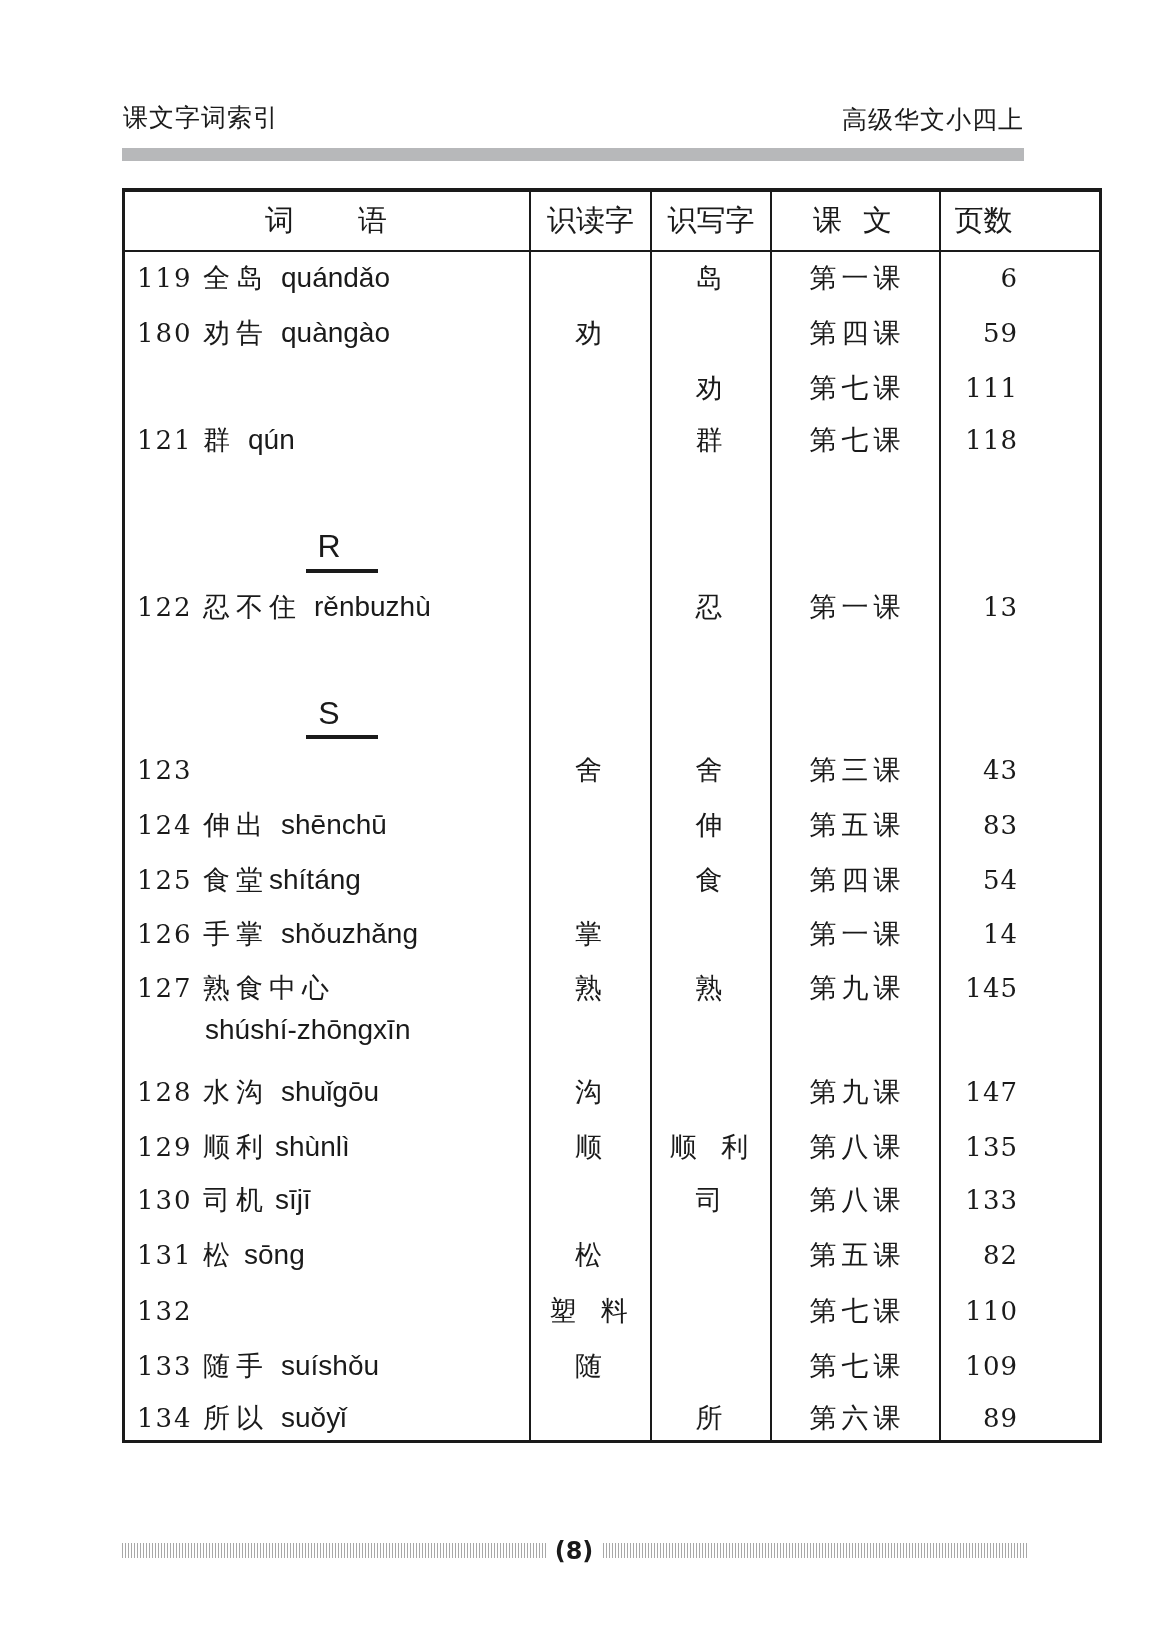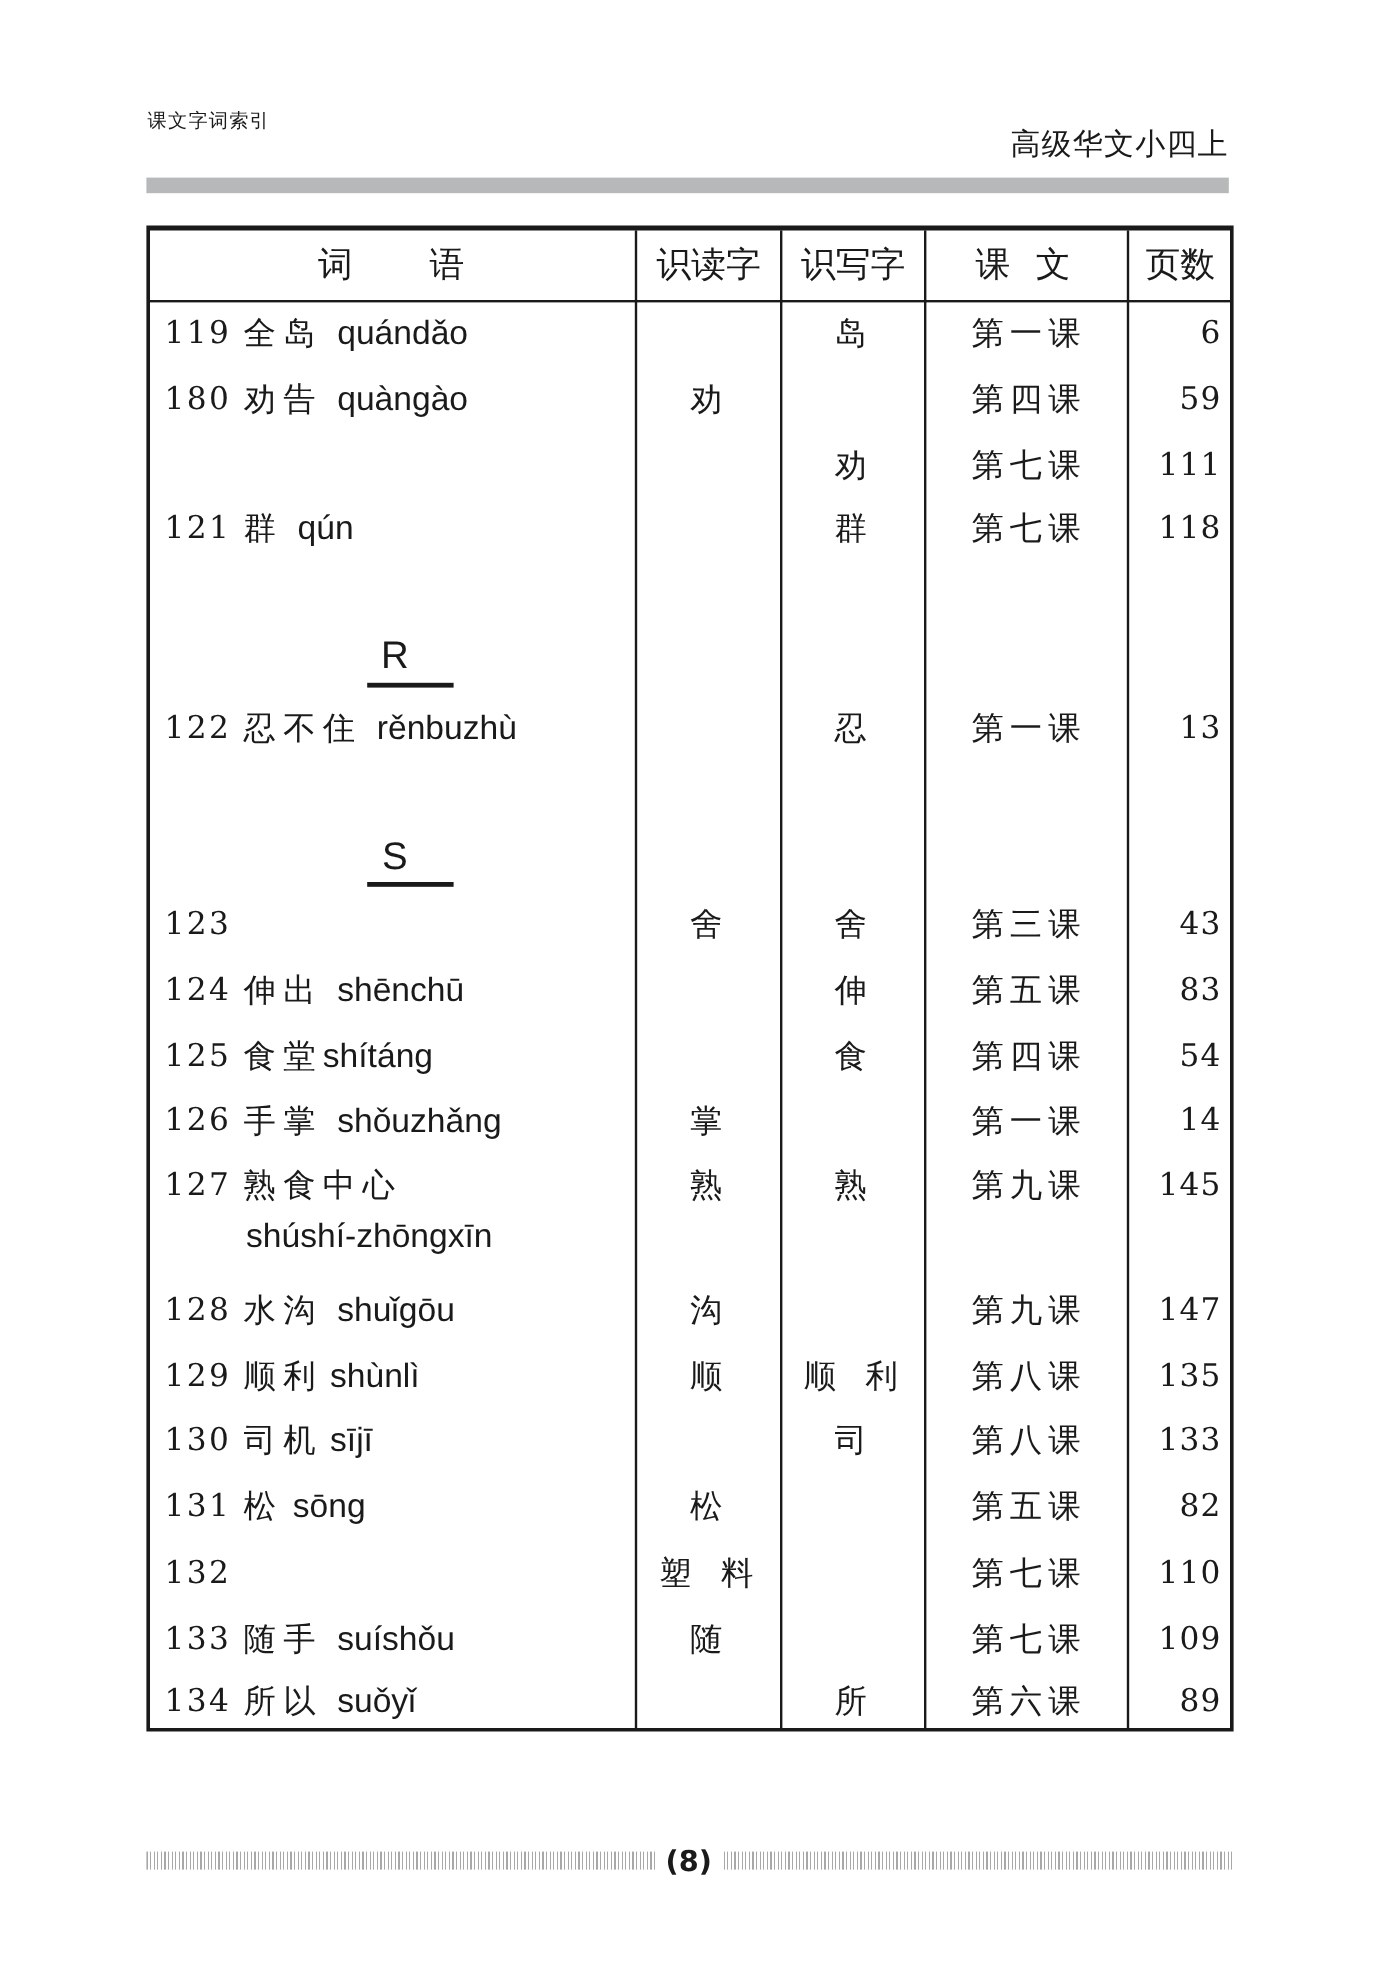--- a/index.html
+++ b/index.html
@@ -1,25 +1,25 @@
 <!DOCTYPE html>
 <html><head>
 <meta charset="utf-8">
 <style>
   html, body { margin: 0; padding: 0; background: #ffffff; }
   body { width: 1149px; height: 1651px; position: relative; overflow: hidden; color: #1a1a1a; }
   .sans { font-family: "DejaVu Sans", "Liberation Sans", sans-serif; }
   .serif { font-family: "DejaVu Serif", "Liberation Serif", serif; }
   .pinyin { font-family: "Liberation Sans", "DejaVu Sans", sans-serif; }
 
-  .hdr-left { position: absolute; left: 123px; top: 91px; font-size: 16px; letter-spacing: 1px; }
+  .hdr-left { position: absolute; left: 123px; top: 101px; font-size: 25px; letter-spacing: 1px; }
   .hdr-right { position: absolute; right: 125px; top: 103px; font-size: 25px; letter-spacing: 1px; }
   .hdr-bar { position: absolute; left: 122px; top: 148px; width: 902px; height: 13px; background: #b7b8ba; }
 
-  .table { position: absolute; left: 122px; top: 188px; width: 906px; height: 1255px;
+  .table { position: absolute; left: 122px; top: 188px; width: 980px; height: 1255px;
            box-sizing: border-box; border: 3px solid #1a1a1a; border-top-width: 4px; }
   .vline { position: absolute; top: 0; bottom: 0; width: 2px; background: #1a1a1a; }
   .hline { position: absolute; left: 0; right: 0; height: 2px; background: #1a1a1a; }
 
   .th { position: absolute; top: 0; height: 58px; display: flex; align-items: center; justify-content: center;
         font-size: 29px; }
   .row { position: absolute; left: 0; right: 0; height: 40px; }
   .cell { position: absolute; top: 0; height: 40px; display: flex; align-items: center; }
   .c-num { left: 12px; width: 56px; font-size: 26px; letter-spacing: 2px; }
   .c-word { left: 78px; font-size: 27px; letter-spacing: 6px; }

